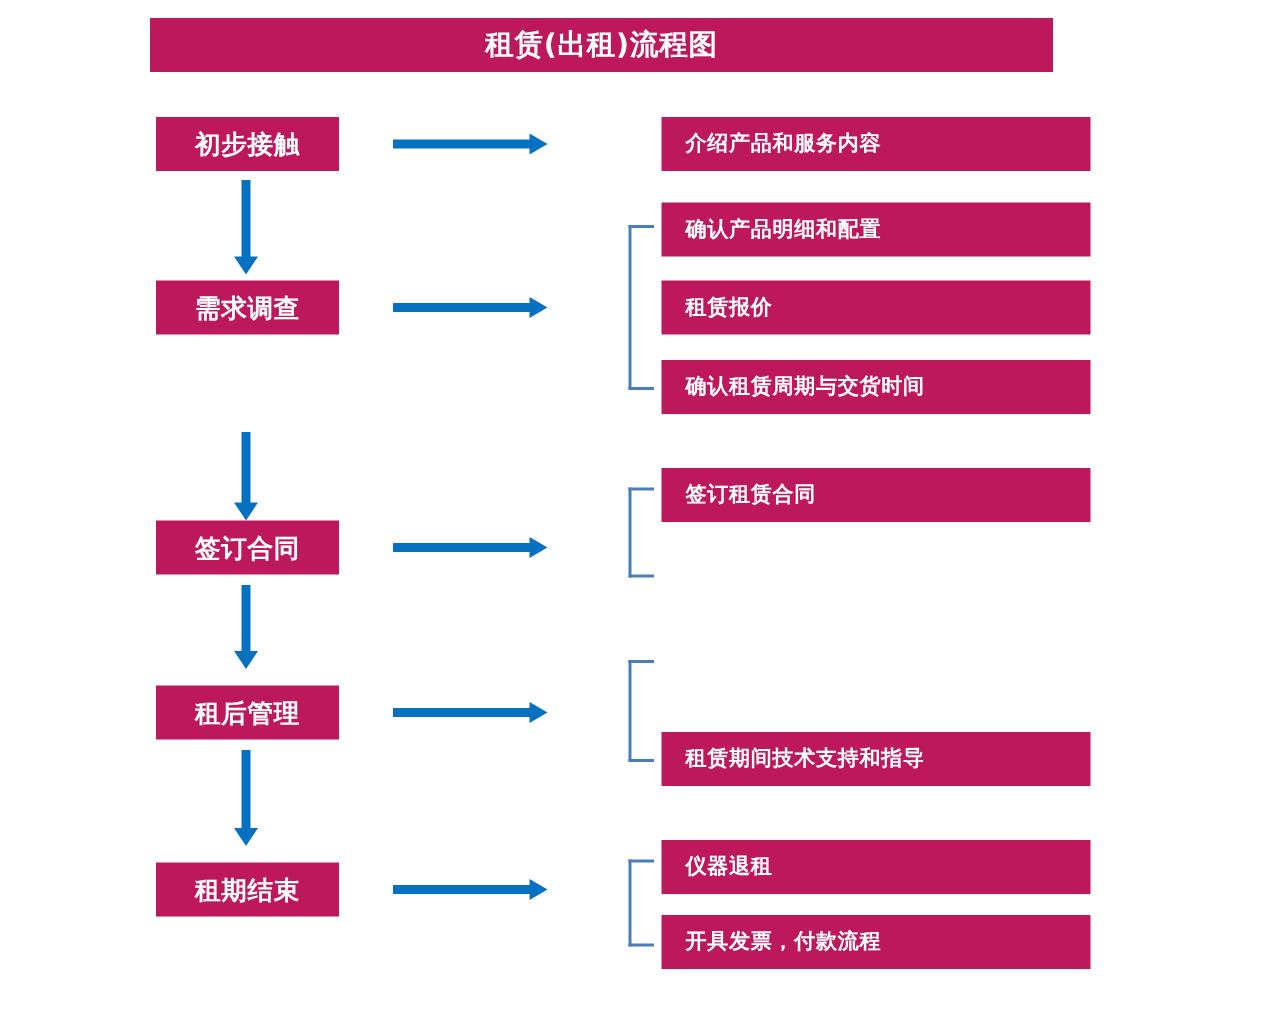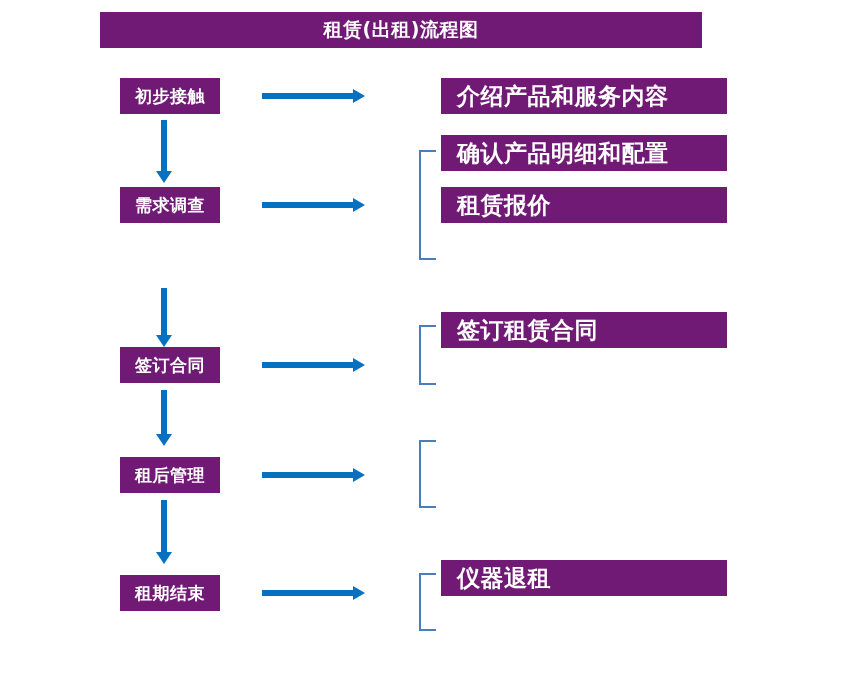--- a/index.html
+++ b/index.html
@@ -12,51 +12,51 @@
   }
   #canvas {
     position: relative;
     width: 844px;
     height: 688px;
     background: #ffffff;
     overflow: hidden;
   }
   .box {
     position: absolute;
-    background: #701a75;
+    background: #be185d;
     color: #ffffff;
     font-weight: bold;
     display: flex;
     align-items: center;
     box-sizing: border-box;
     letter-spacing: 0.5px;
     white-space: nowrap;
   }
   .title-bar {
     left: 100px;
     top: 12px;
     width: 602px;
     height: 36px;
     justify-content: center;
     font-size: 19px;
   }
   .stage-box {
-    width: 100px;
+    width: 122px;
     height: 36px;
-    left: 120px;
+    left: 104px;
     justify-content: center;
     font-size: 17px;
   }
   .detail-box {
     left: 441px;
     width: 286px;
     height: 36px;
     padding-left: 16px;
     justify-content: flex-start;
-    font-size: 23px;
+    font-size: 14px;
   }
   .h-arrow {
     position: absolute;
     height: 6px;
     background: #0671C0;
   }
   .h-arrow::after {
     content: "";
     position: absolute;
     right: -11px;
@@ -106,31 +106,34 @@
   <div class="box stage-box" style="top:78px">初步接触</div>
   <div class="h-arrow" style="left:262px; top:93px; width:92px"></div>
   <div class="box detail-box" style="top:78px">介绍产品和服务内容</div>
   <div class="v-arrow" style="top:120px; height:52px"></div>
 
   <div class="box stage-box" style="top:187px">需求调查</div>
   <div class="h-arrow" style="left:262px; top:202px; width:92px"></div>
   <div class="bracket" style="top:150px; height:110px"></div>
   <div class="box detail-box" style="top:187px">租赁报价</div>
   <div class="box detail-box" style="top:135px">确认产品明细和配置</div>
+  <div class="box detail-box" style="top:240px">确认租赁周期与交货时间</div>
   <div class="v-arrow" style="top:288px; height:48px"></div>
 
   <div class="box stage-box" style="top:347px">签订合同</div>
   <div class="h-arrow" style="left:262px; top:362px; width:92px"></div>
   <div class="bracket" style="top:325px; height:60px"></div>
   <div class="box detail-box" style="top:312px">签订租赁合同</div>
   <div class="v-arrow" style="top:390px; height:45px"></div>
 
   <div class="box stage-box" style="top:457px">租后管理</div>
   <div class="h-arrow" style="left:262px; top:472px; width:92px"></div>
   <div class="bracket" style="top:440px; height:68px"></div>
+  <div class="box detail-box" style="top:488px">租赁期间技术支持和指导</div>
   <div class="v-arrow" style="top:500px; height:53px"></div>
 
   <div class="box stage-box" style="top:575px">租期结束</div>
   <div class="h-arrow" style="left:262px; top:590px; width:92px"></div>
   <div class="bracket" style="top:573px; height:58px"></div>
   <div class="box detail-box" style="top:560px">仪器退租</div>
+  <div class="box detail-box" style="top:610px">开具发票，付款流程</div>
 
 </div>
 
 </body></html>

